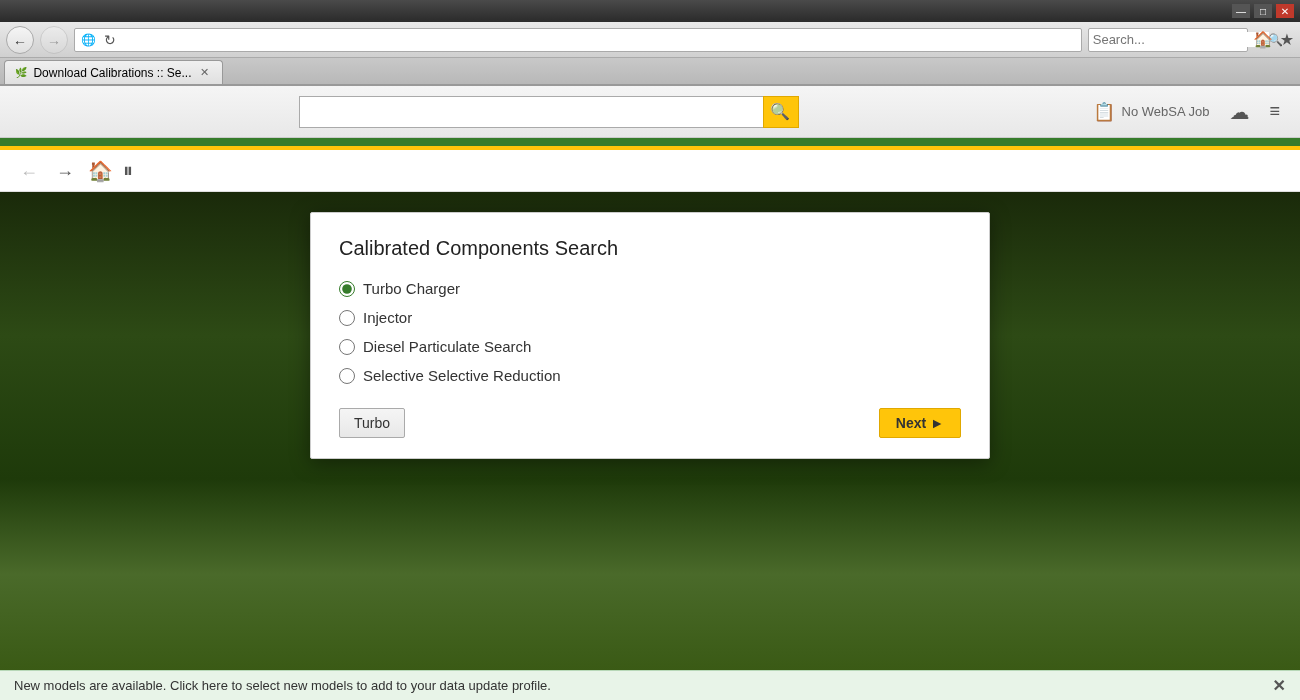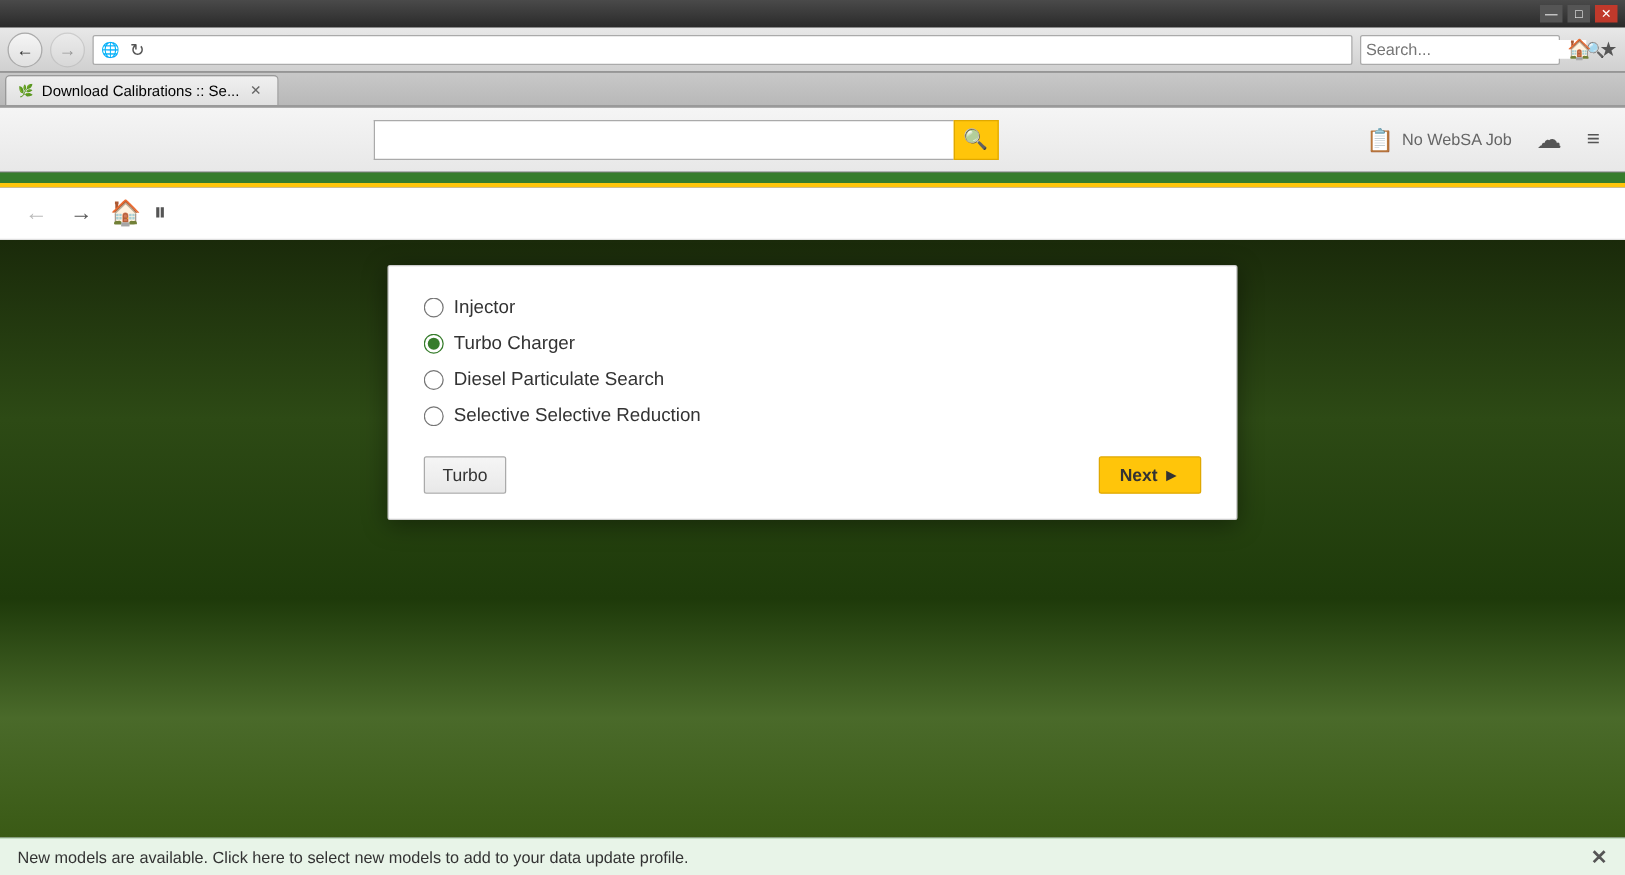--- a/index.html
+++ b/index.html
@@ -398,29 +398,30 @@
     <span class="home-icon">🏠</span>
     <span class="pause-icon">⏸</span>
   </div>
 </div>
 
 <div class="main-area">
   <div class="bg-scene"></div>
 
   <div class="modal-overlay">
     <div class="modal">
+      <div class="modal-title">Calibrated Components Search</div>
 
       <div class="radio-group">
+        <label class="radio-item">
+          <input type="radio" name="component" checked="" style="">
+          <span class="radio-label">Turbo Charger</span>
+        </label>
         <label class="radio-item">
           <input type="radio" name="component" style="">
           <span class="radio-label">Injector</span>
-        </label>
-        <label class="radio-item">
-          <input type="radio" name="component" checked="" style="">
-          <span class="radio-label">Turbo Charger</span>
         </label>
         <label class="radio-item">
           <input type="radio" name="component" style="">
           <span class="radio-label">Diesel Particulate Search</span>
         </label>
         <label class="radio-item">
           <input type="radio" name="component" style="">
           <span class="radio-label">Selective Selective Reduction</span>
         </label>
       </div>

